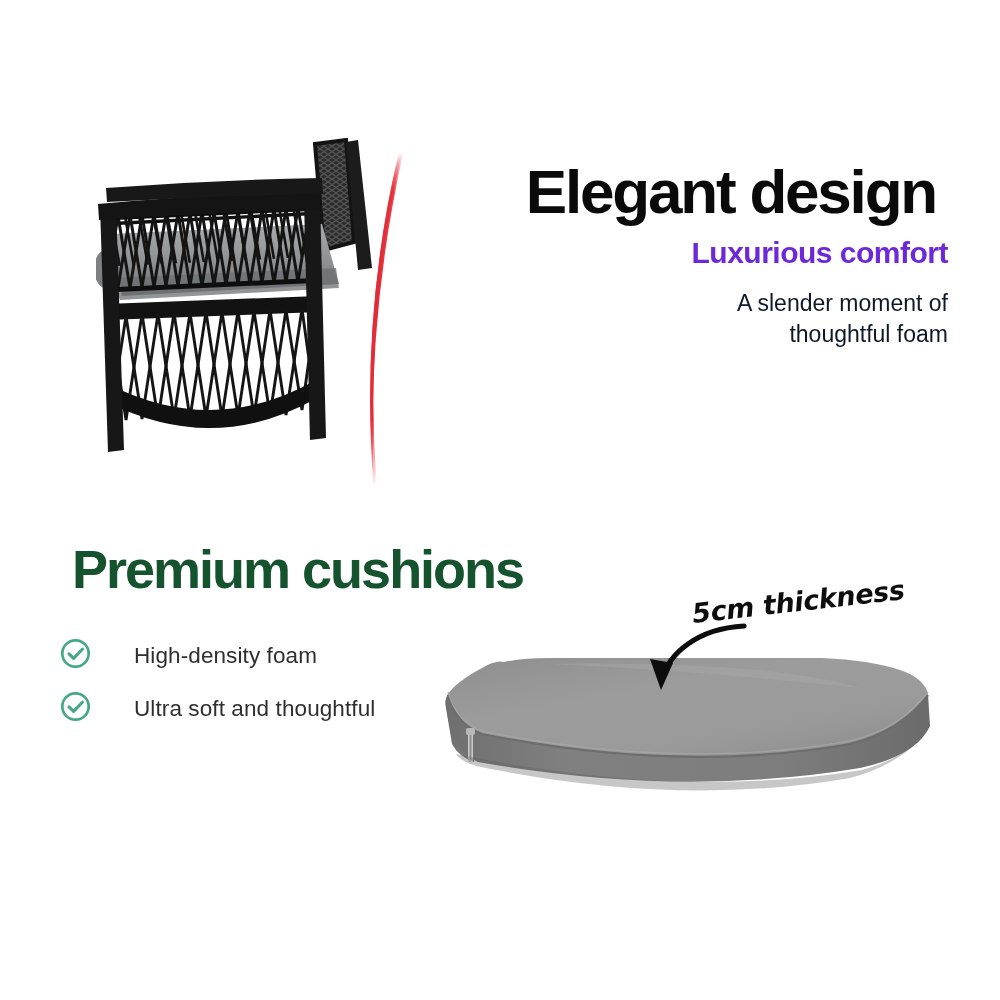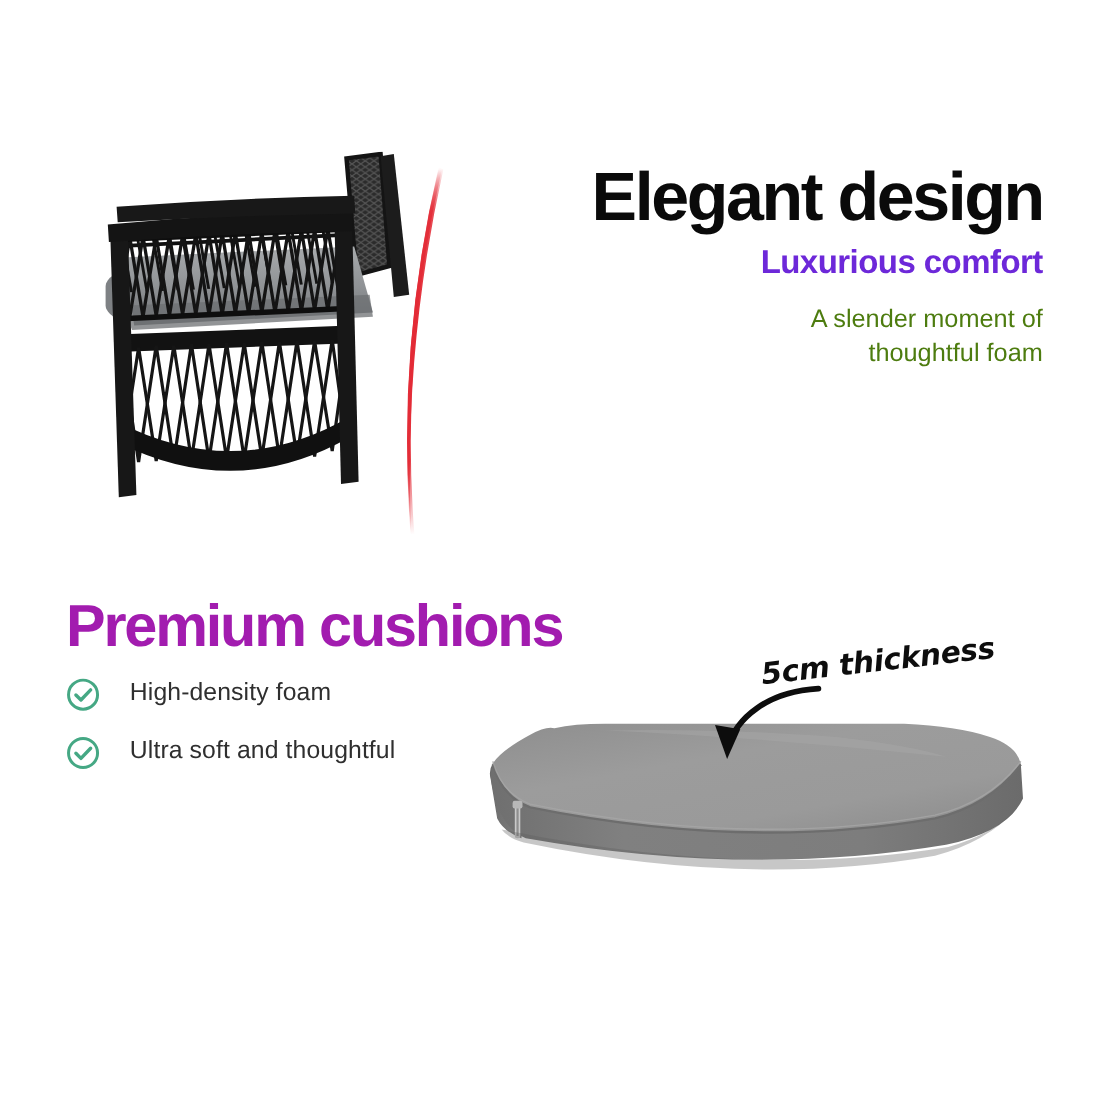--- a/index.html
+++ b/index.html
@@ -27,65 +27,66 @@
     top: 150px;
     width: 478px;
     text-align: right;
   }
   .headline-1 {
     font-size: 62px;
     font-weight: 700;
     letter-spacing: -2.2px;
     line-height: 0.98;
     color: #0a0a0a;
-    margin: 0;
+    margin: 12px;
     white-space: nowrap;
   }
   .subhead-1 {
     font-size: 30px;
     font-weight: 600;
     letter-spacing: -0.5px;
     line-height: 1.18;
     color: #6d28d9;
     margin: 10px 0 0 0;
     white-space: nowrap;
   }
   .body-1 {
     font-size: 23px;
     font-weight: 400;
     line-height: 1.32;
-    color: #4d7c0f;
+    color: #0f172a;
     margin: 18px 0 0 0;
     letter-spacing: 0px;
   }
 
   
   .headline-2 {
     position: absolute;
-    left: 60px;
+    left: 72px;
     top: 542px;
     font-size: 54px;
     font-weight: 700;
     letter-spacing: -2px;
     line-height: 1;
-    color: #a21caf;
+    color: #14532d;
     margin: 0;
     white-space: nowrap;
   }
 
   .feature-list {
     position: absolute;
     left: 60px;
     top: 616px;
     width: 400px;
   }
   .feature-row {
     display: flex;
-    align-items: flex-start;
+    align-items: flex-end;
     height: 53px;
+    gap: 16px;
   }
   .check-icon {
     flex: 0 0 auto;
     width: 31px;
     height: 31px;
     margin-right: 27px;
   }
   .feature-label {
     font-size: 22.5px;
     font-weight: 400;

